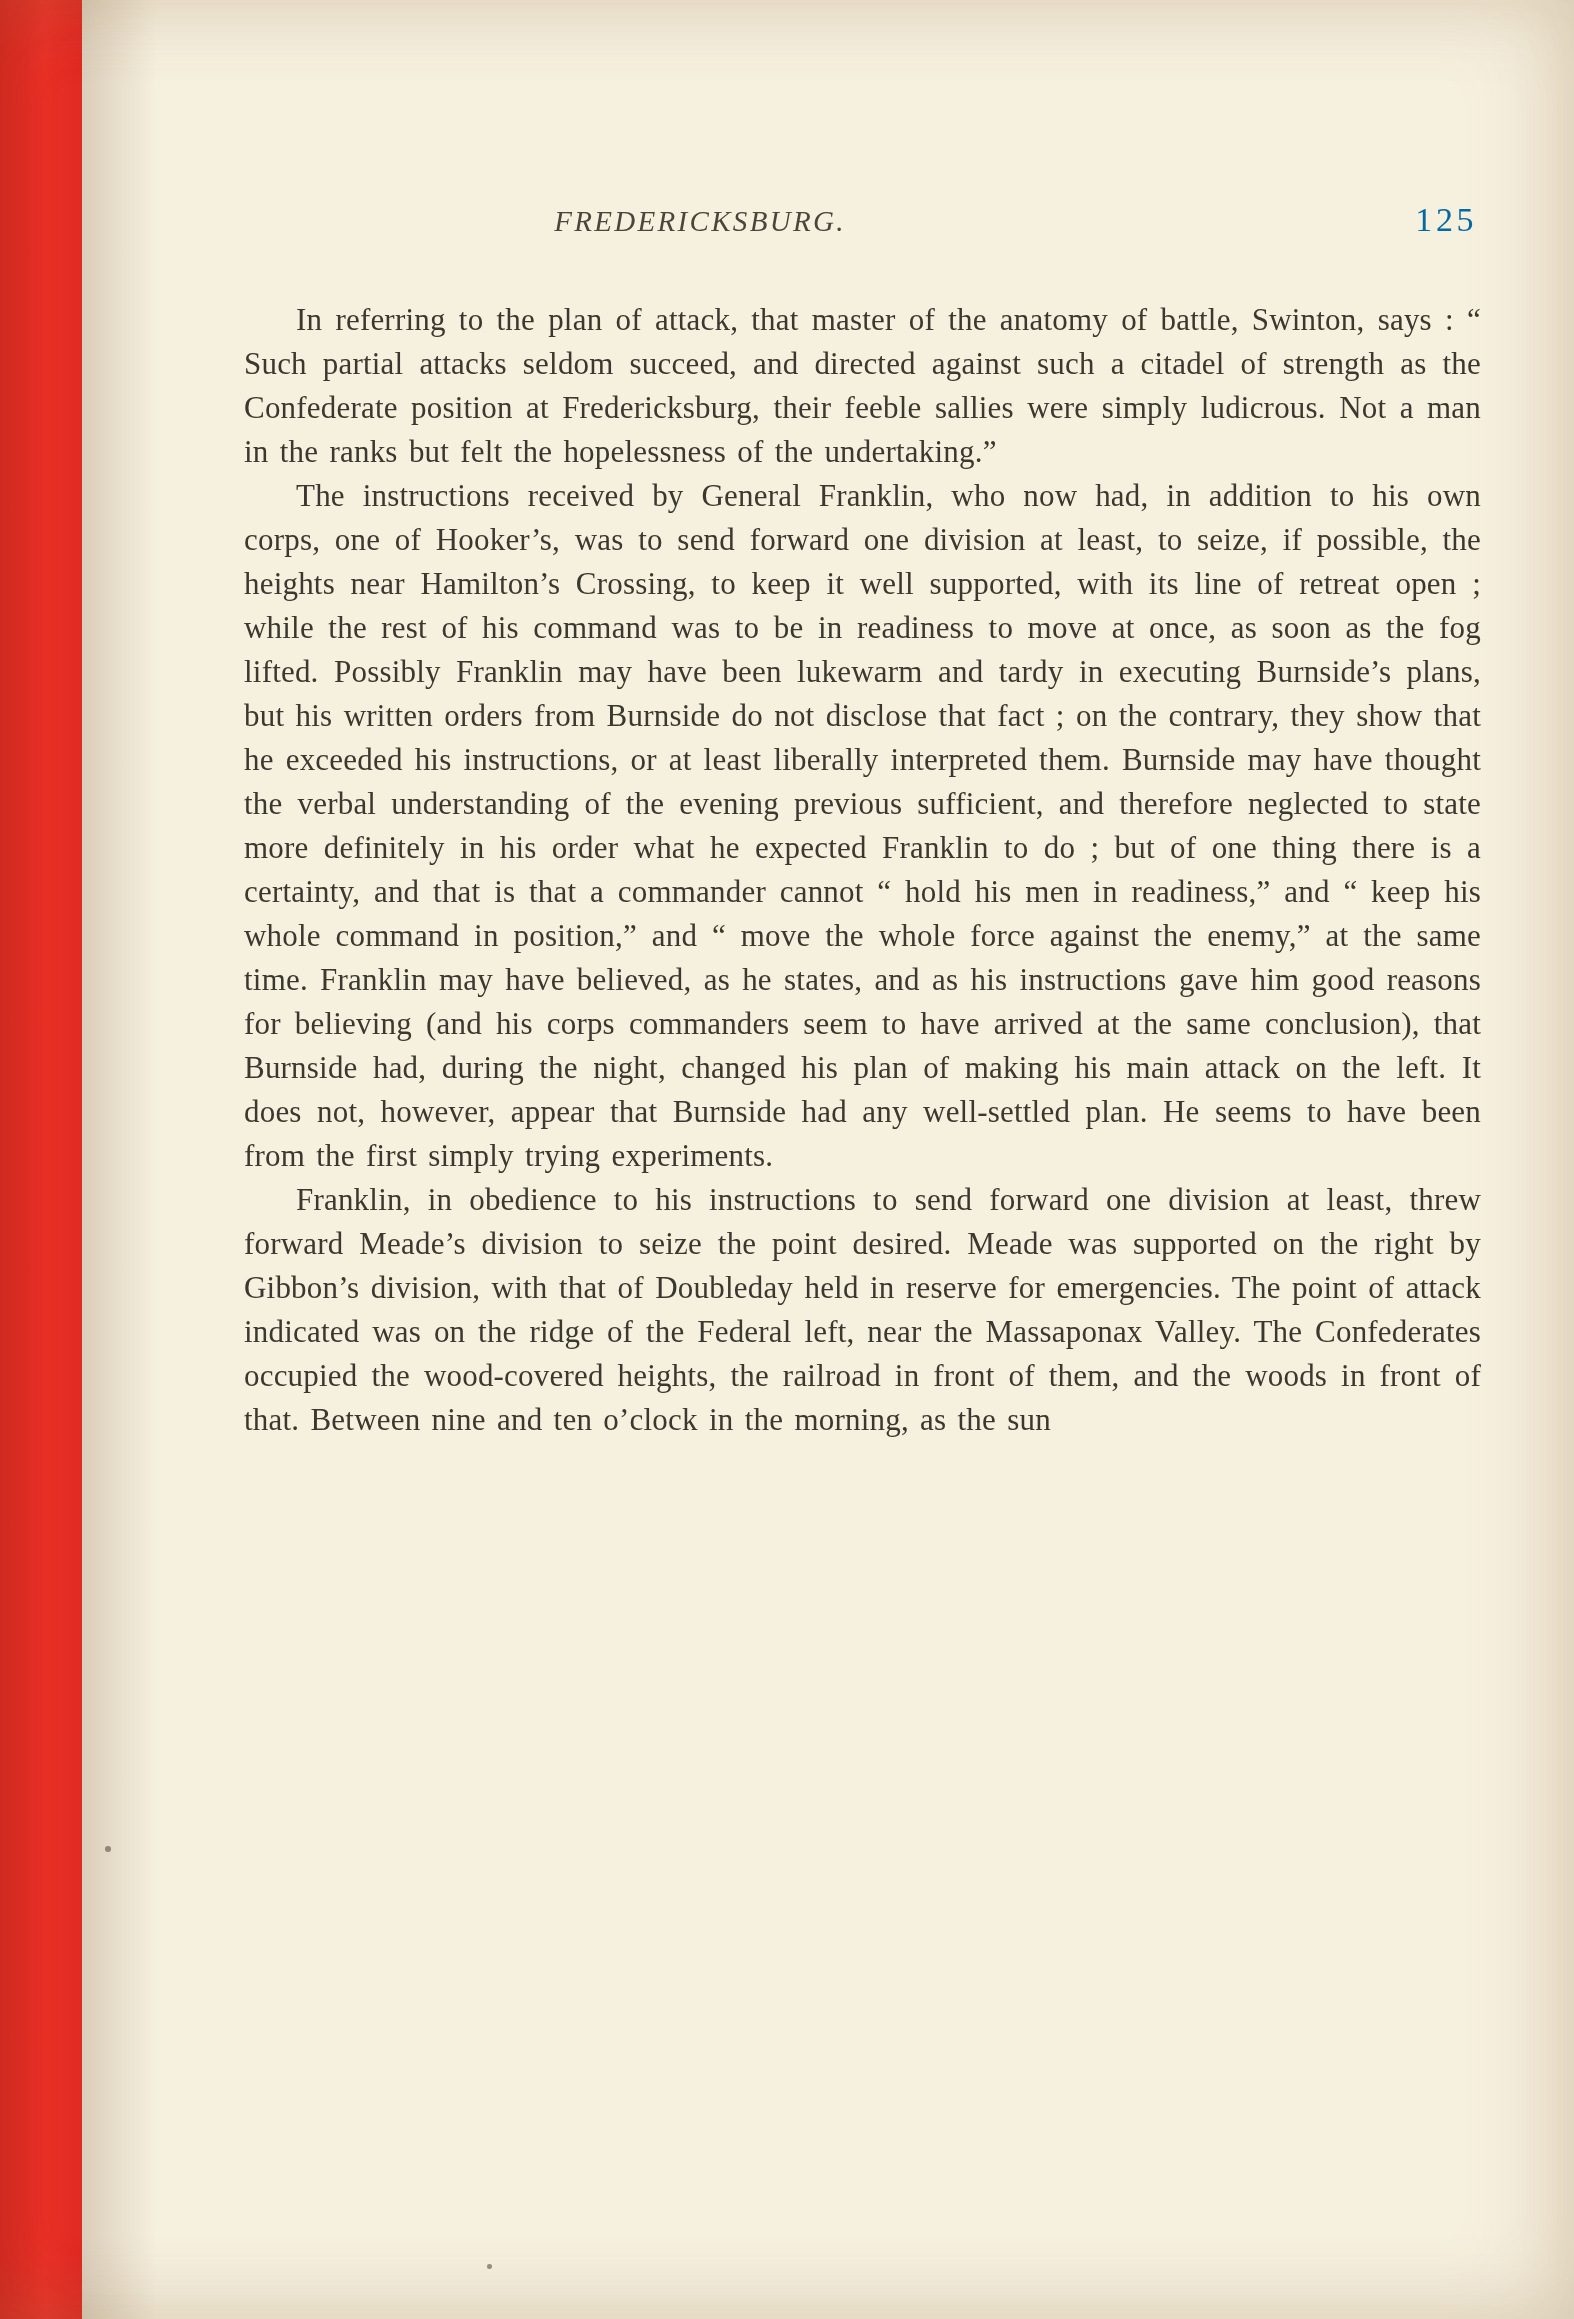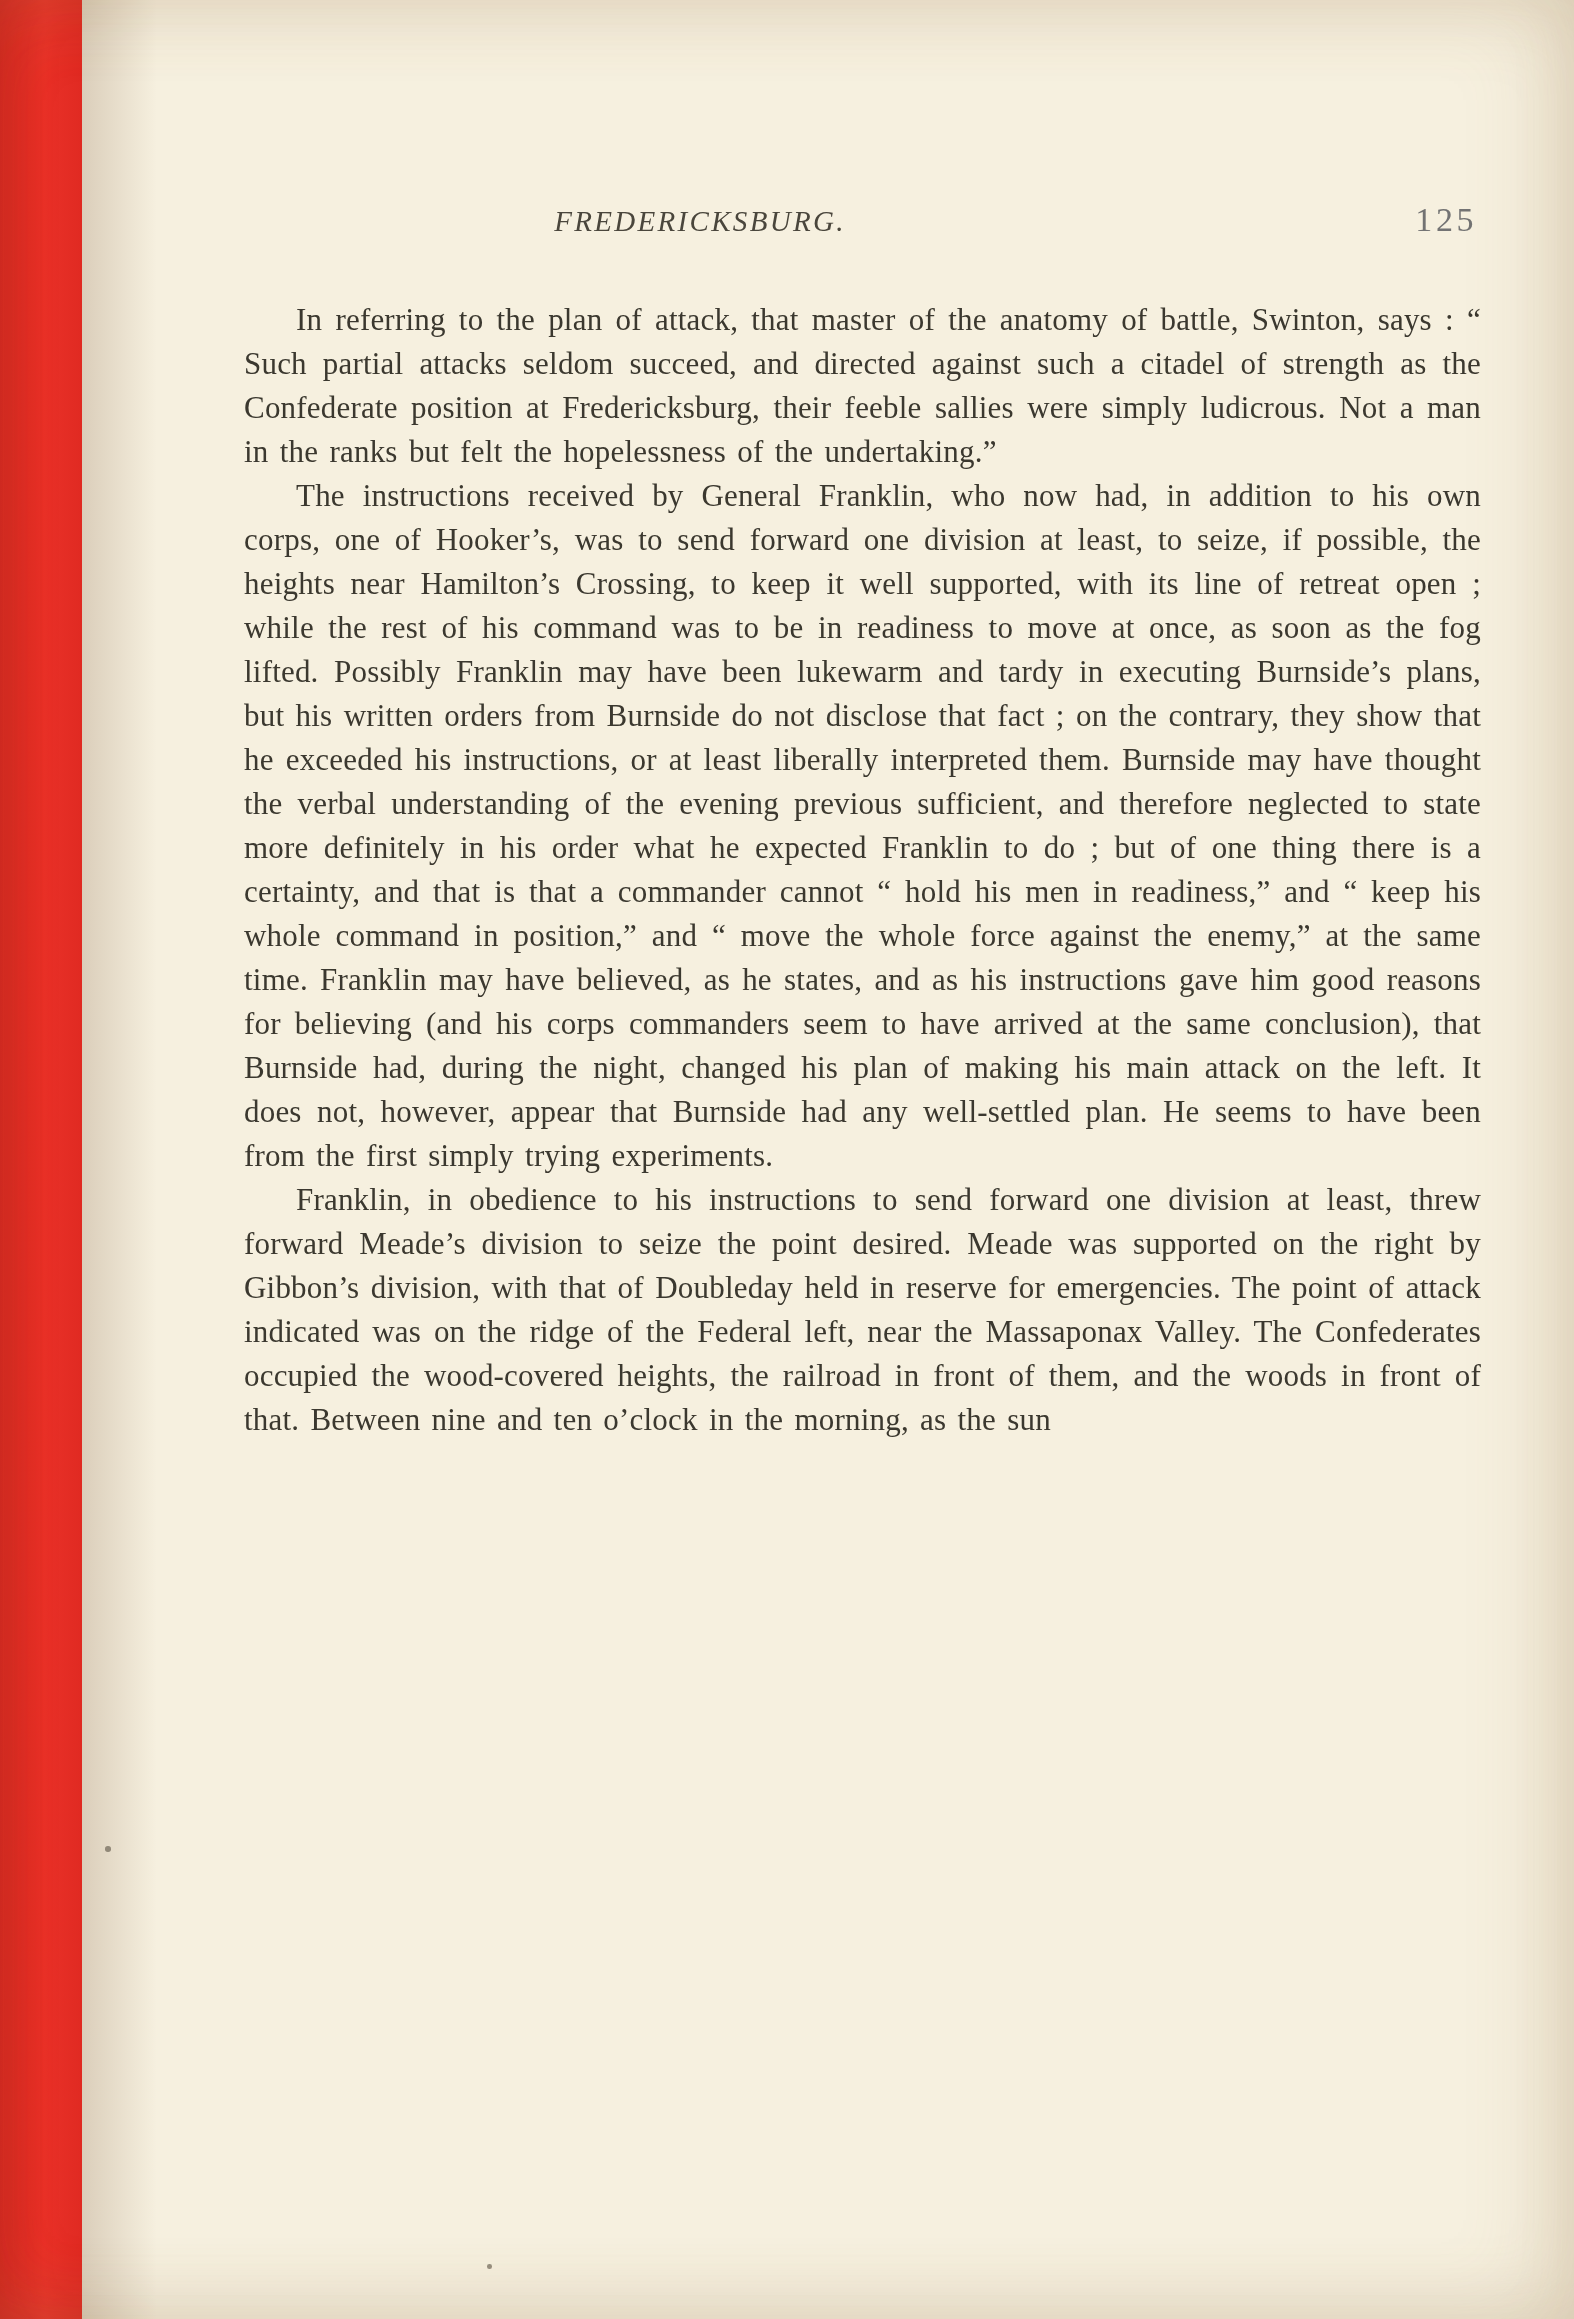--- a/index.html
+++ b/index.html
@@ -62,21 +62,21 @@
     letter-spacing: 2.3px;
     color: #4a463c;
     white-space: nowrap;
   }
   .page-number {
     position: absolute;
     right: 3.7px;
     top: 1.9px;
     font-size: 34px;
     letter-spacing: 3.7px;
-    color: #737373;
+    color: #0369a1;
   }
   .body-text {
     font-size: 31px;
     line-height: 44px;
     text-align: justify;
     letter-spacing: 0.2px;
     word-spacing: 3.3px;
   }
   .body-text p {
     margin: 0;

